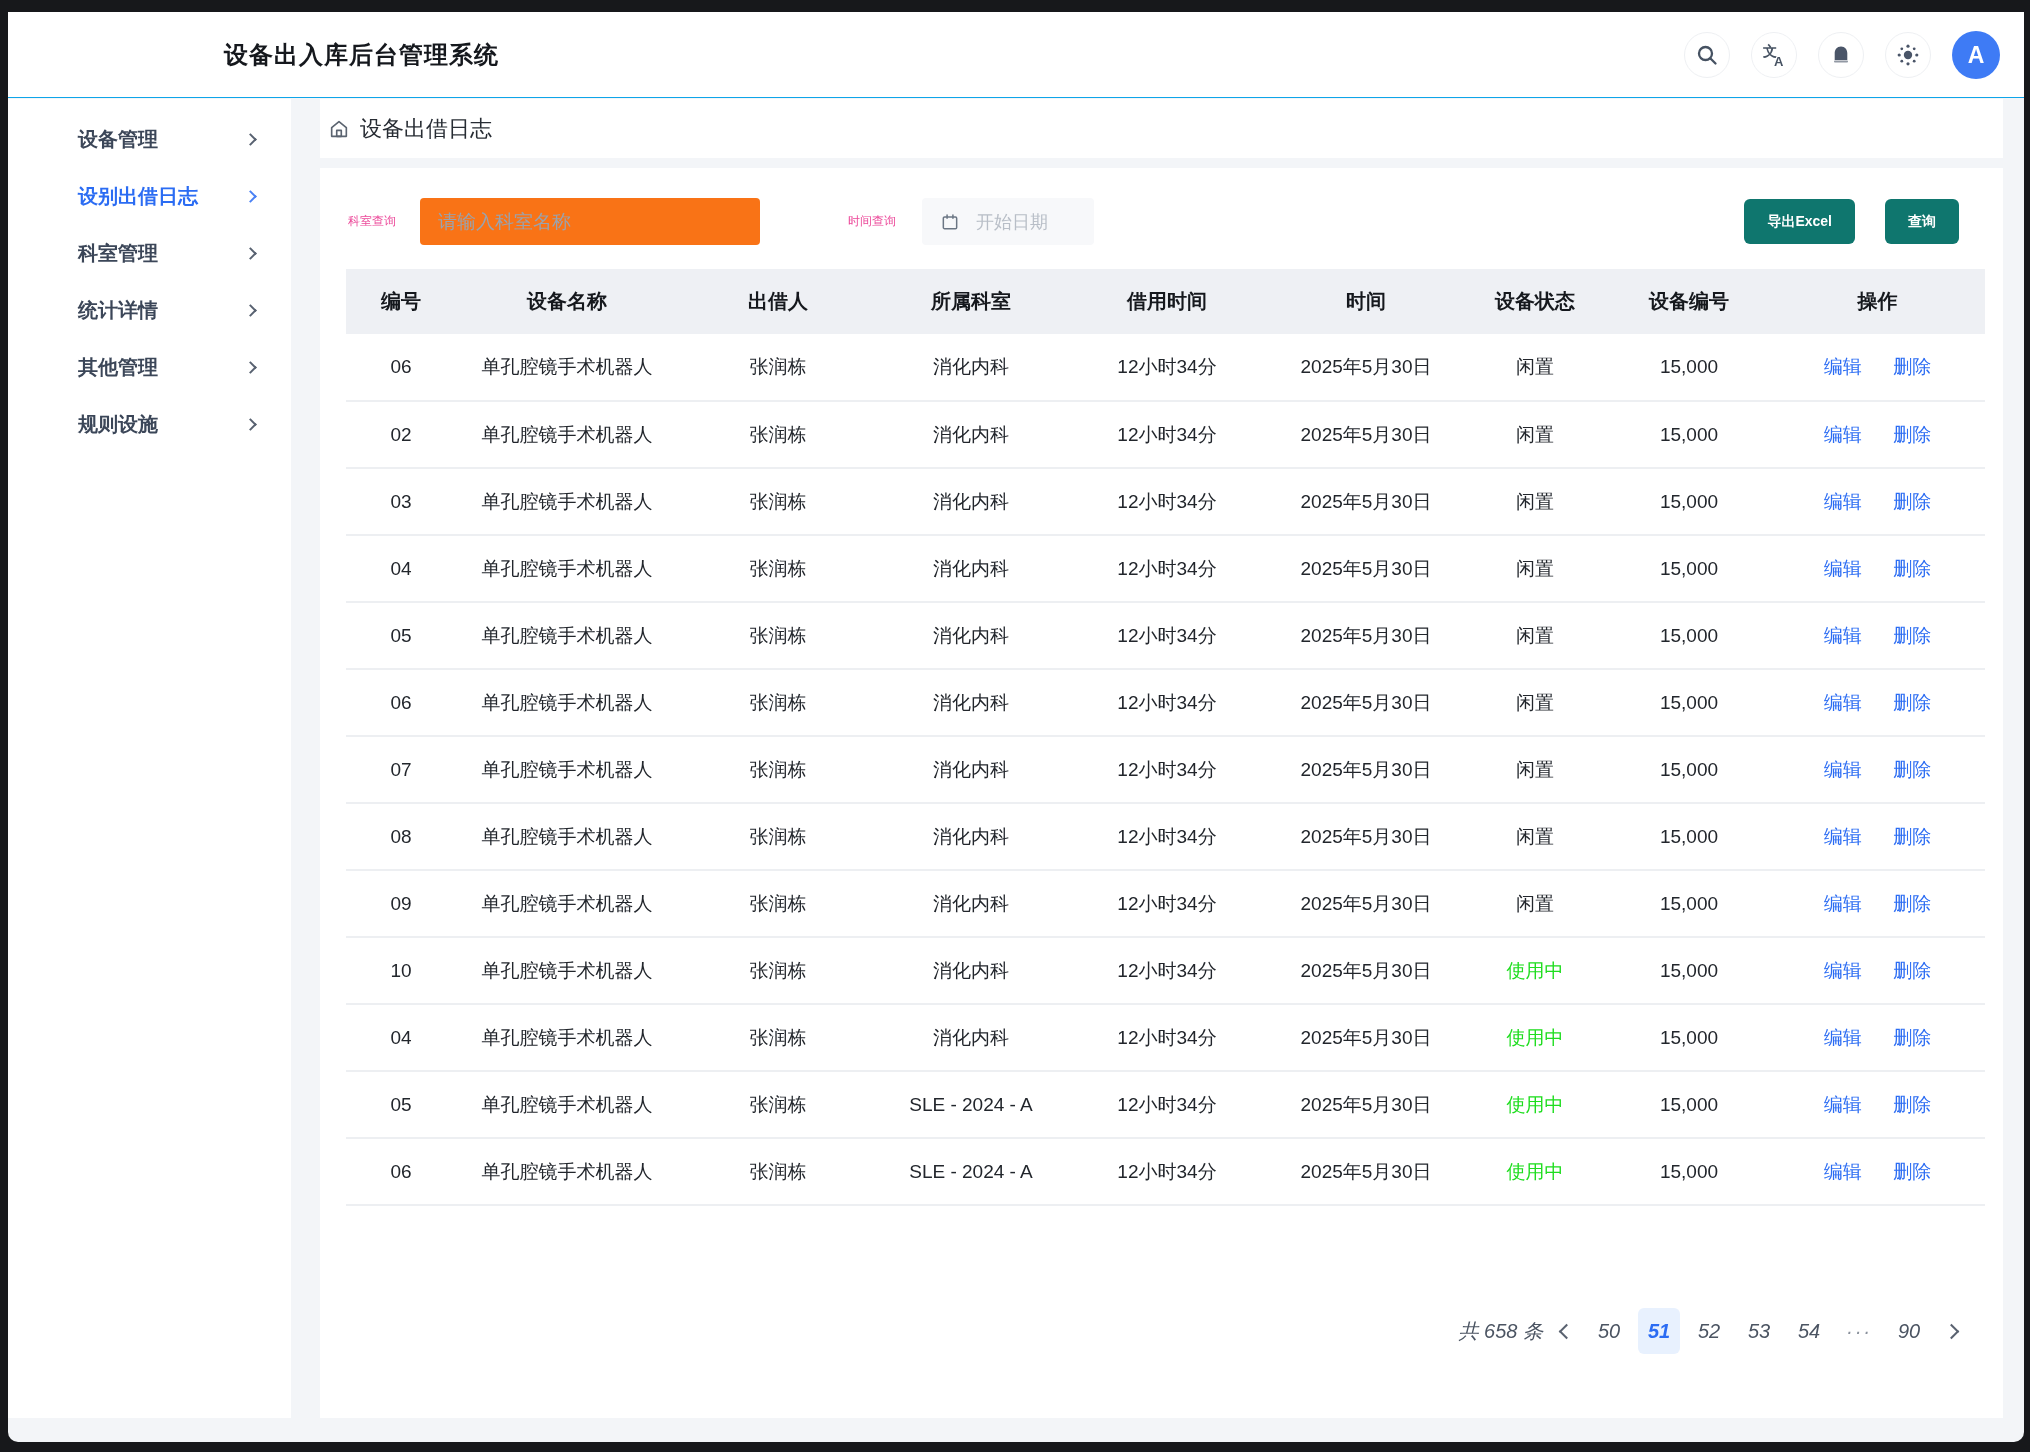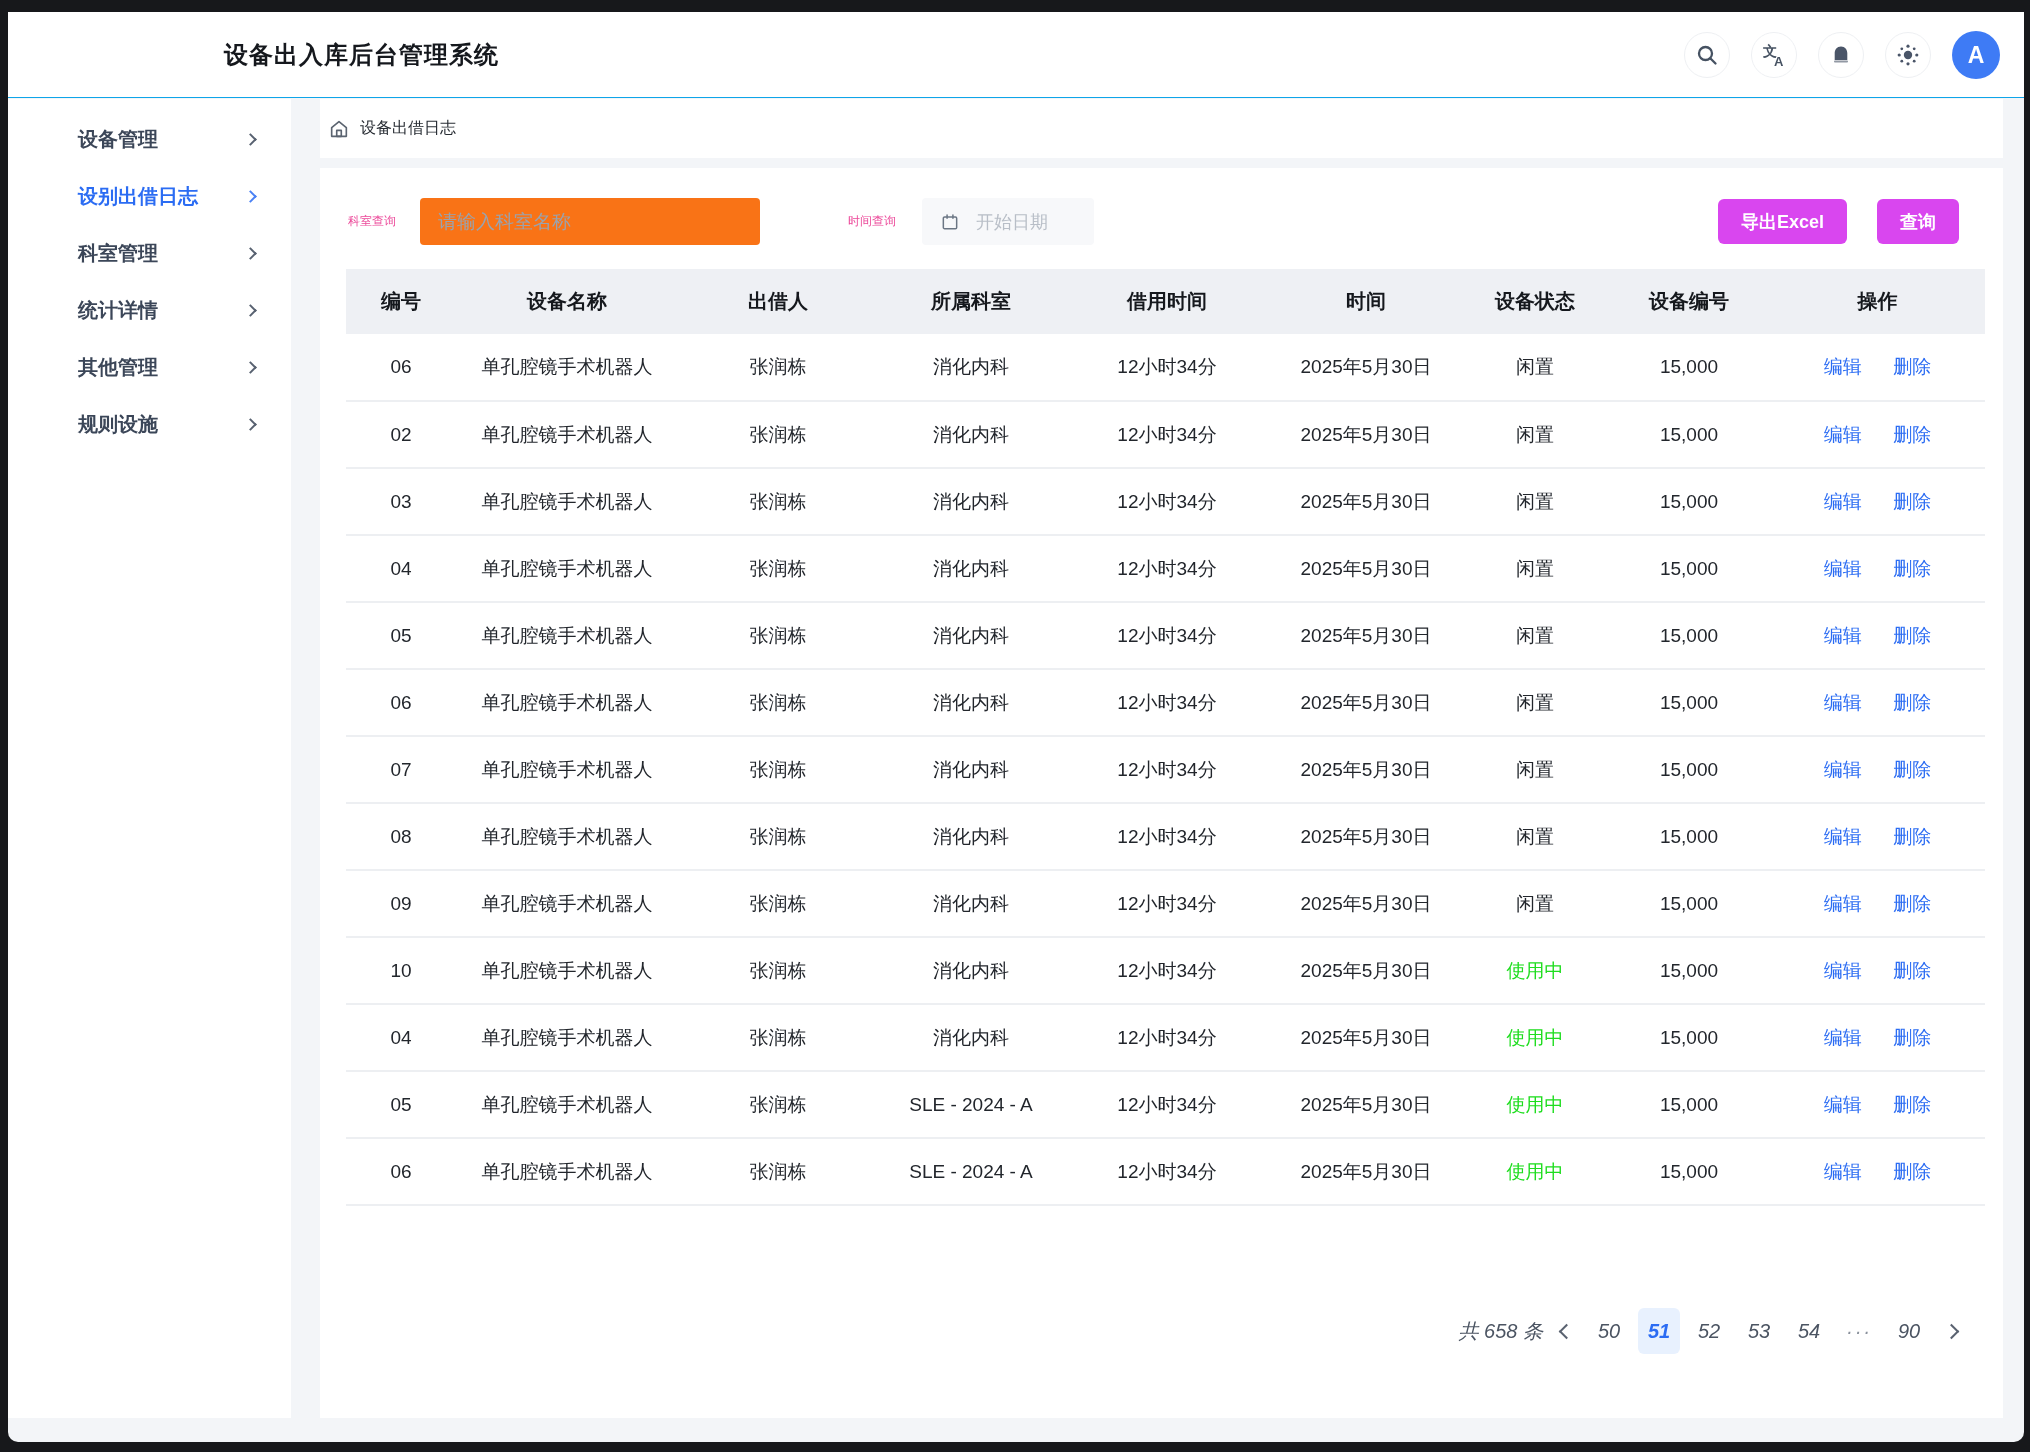--- a/index.html
+++ b/index.html
@@ -50,21 +50,21 @@
     width: 9px; height: 9px; flex: none;
     border-top: 2.5px solid currentColor; border-right: 2.5px solid currentColor;
     transform: rotate(45deg); opacity: .85;
   }
   
   .crumb-bar {
     position: absolute; left: 312px; top: 87px; right: 21px; height: 59px;
     background: #ffffff; display: flex; align-items: center; padding-left: 8px;
   }
   .crumb { display: flex; align-items: center; gap: 10px; cursor: pointer; }
-  .crumb-label { font-size: 16px; color: #272c33; }
+  .crumb-label { font-size: 22px; color: #272c33; }
   
   .card {
     position: absolute; left: 312px; top: 156px; right: 21px; bottom: 24px;
     background: #ffffff;
   }
   .filters { display: flex; align-items: center; padding: 30px 44px 24px 28px; }
   .filter-label { font-size: 12px; font-weight: 400; color: #ec4899; white-space: nowrap; }
   .dept-input {
     margin-left: 24px; width: 340px; height: 47px;
     background: #f97316; border: none; outline: none; border-radius: 4px;
@@ -75,21 +75,21 @@
   .time-label { margin-left: 88px; }
   .date-box {
     margin-left: 26px; width: 172px; height: 47px;
     background: #f7f8fa; border-radius: 4px; cursor: pointer;
     display: flex; align-items: center; gap: 16px; padding: 0 18px;
   }
   .date-placeholder { font-size: 18px; color: #b8bec7; }
   .filters .spacer { flex: 1; }
   .btn {
     height: 45px; padding: 0 23px; border: none; border-radius: 6px;
-    background: #d946ef; color: #fff; font-size: 18px; font-weight: 600;
+    background: #0f766e; color: #fff; font-size: 14px; font-weight: 600;
     cursor: pointer; font-family: "Liberation Sans", "DejaVu Sans", sans-serif;
   }
   .btn + .btn { margin-left: 30px; }
   
   table { width: calc(100% - 52px); margin: 0 26px; border-collapse: collapse; table-layout: fixed; }
   thead th {
     height: 65px; background: #eef0f4; font-size: 20px; font-weight: 700;
     color: #15181d; text-align: center;
   }
   tbody td {

